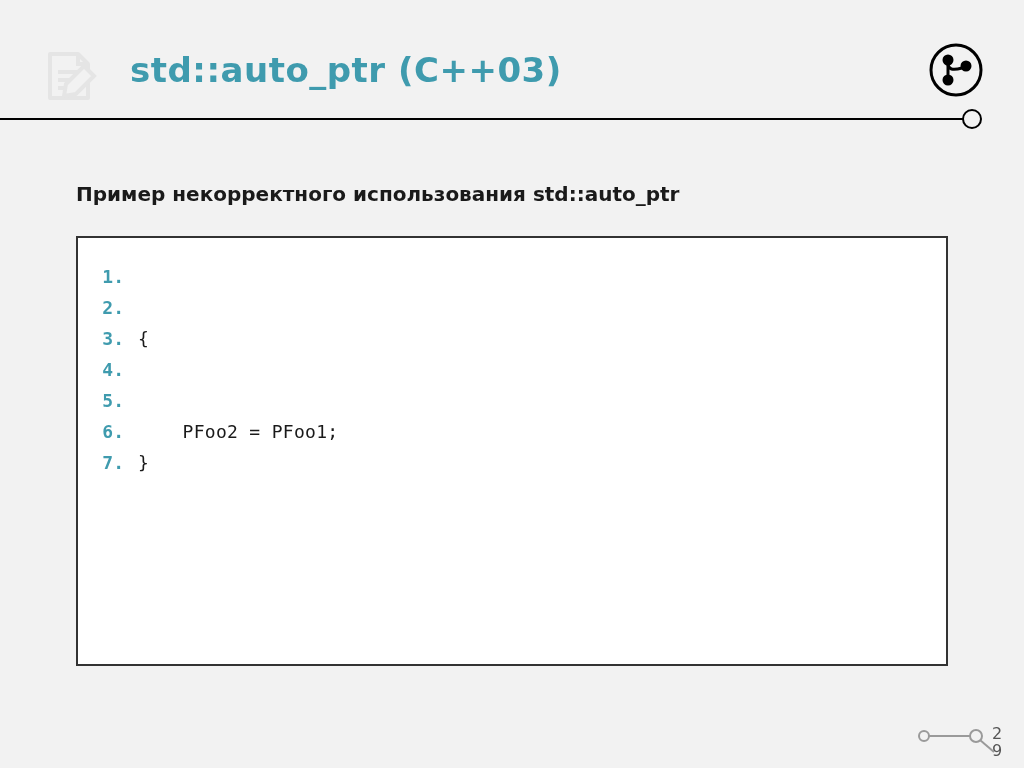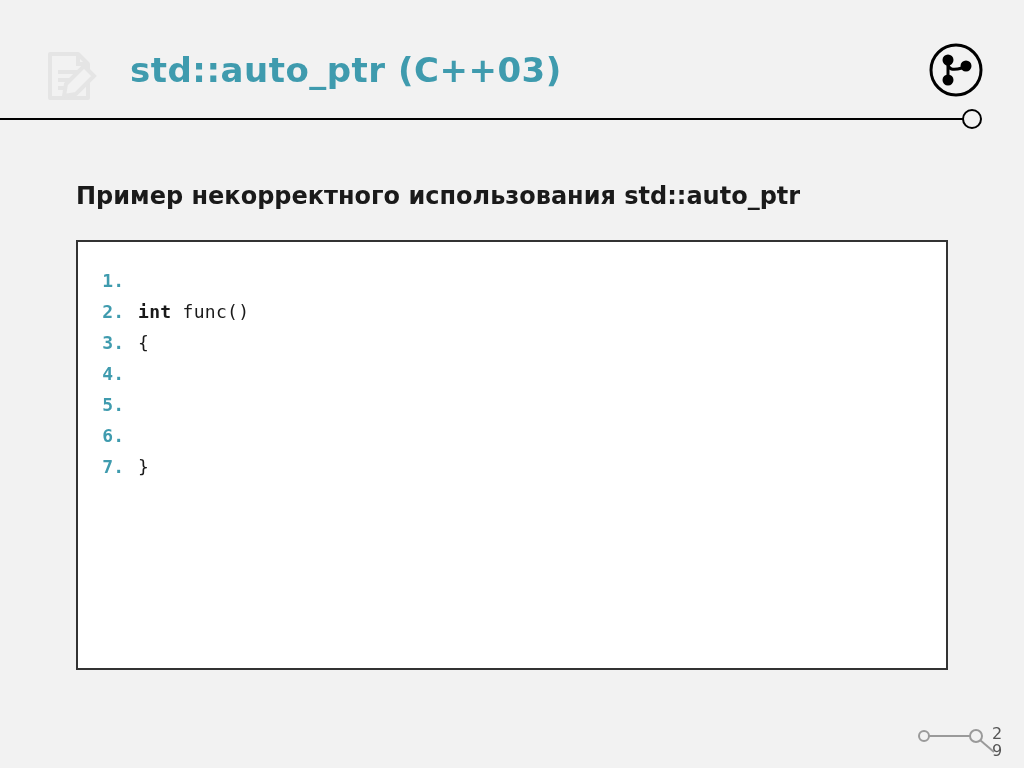--- a/index.html
+++ b/index.html
@@ -47,21 +47,21 @@
     right: -12px;
     top: -9px;
     width: 20px;
     height: 20px;
     border: 2px solid #000;
     border-radius: 50%;
     background: #f2f2f2;
   }
   .subtitle {
     margin: 62px 76px 0 76px;
-    font-size: 24px;
+    font-size: 20px;
     font-weight: 700;
     color: #1a1a1a;
   }
   .code-box {
     margin: 30px 76px 0 76px;
     border: 2px solid #333;
     background: #fff;
     padding: 24px 20px 24px 20px;
     height: 430px;
     font-family: "DejaVu Sans Mono", "Courier New", monospace;
@@ -134,34 +134,34 @@
 </div>
 
 <div class="subtitle">Пример некорректного использования std::auto_ptr</div>
 
 <div class="code-box">
   <div class="code-line">
     <span class="ln">1.</span>
   </div>
   <div class="code-line">
     <span class="ln">2.</span>
-    <span class="code-text"><span></span><span class="kw">int</span><span> func()</span></span>
   </div>
   <div class="code-line">
     <span class="ln">3.</span>
     <span class="code-text"><span>{</span><span class="kw"></span><span></span></span>
   </div>
   <div class="code-line">
     <span class="ln">4.</span>
   </div>
   <div class="code-line">
     <span class="ln">5.</span>
   </div>
   <div class="code-line">
     <span class="ln">6.</span>
+    <span class="code-text"><span>    PFoo2 = PFoo1;</span><span class="kw"></span><span></span></span>
   </div>
   <div class="code-line">
     <span class="ln">7.</span>
     <span class="code-text"><span>}</span><span class="kw"></span><span></span></span>
   </div>
 </div>
 
 <span class="footer-dots">
   <svg width="90" height="40" viewBox="0 0 90 40" fill="none" stroke="#9a9a9a" stroke-width="2">
     <circle cx="14" cy="20" r="5" fill="#f2f2f2"></circle>

